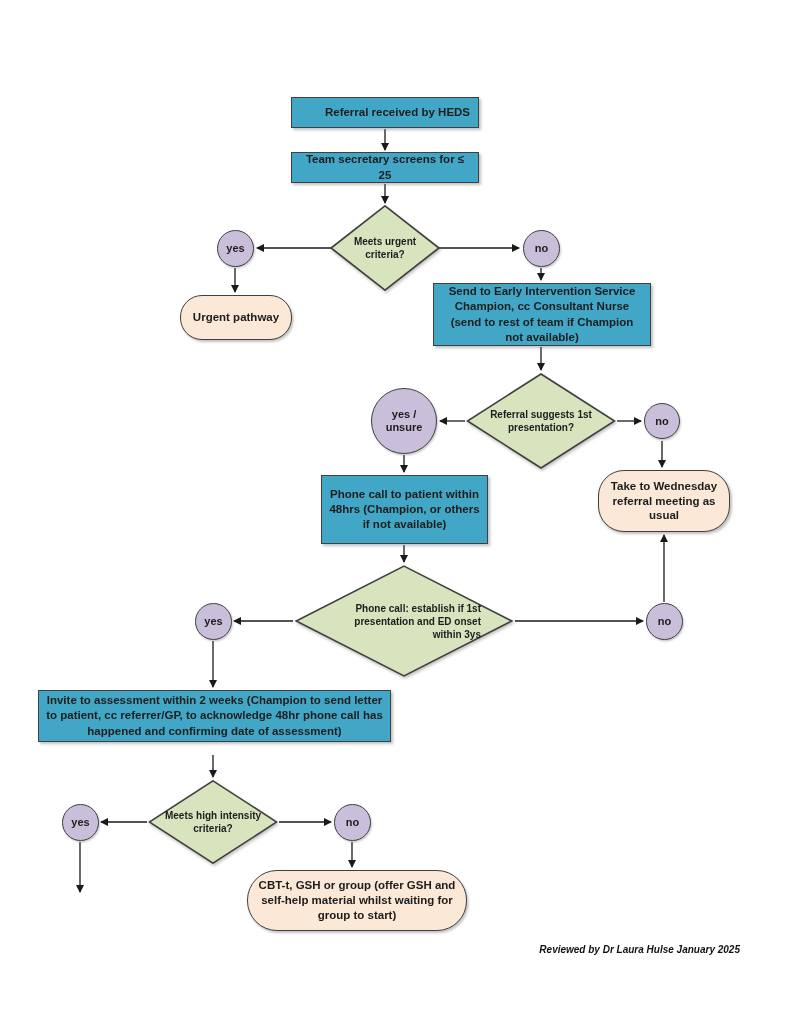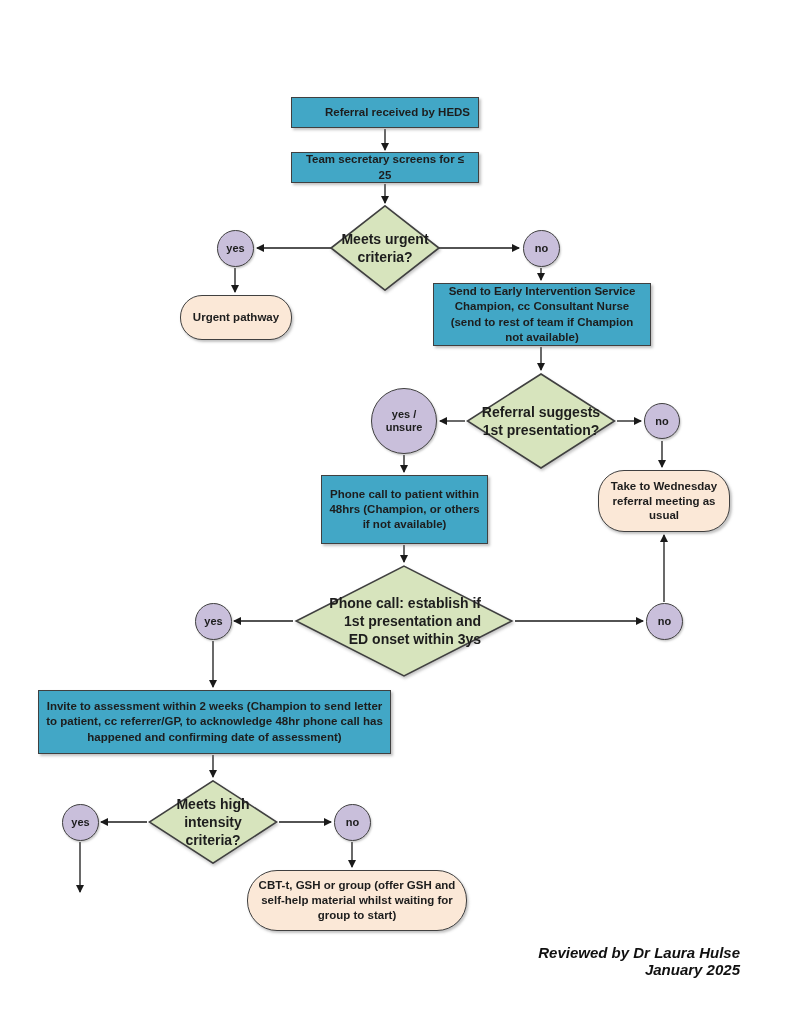--- a/index.html
+++ b/index.html
@@ -37,23 +37,23 @@
   .circle{
     background:var(--connector-fill);
     border:1.6px solid var(--outline);
     border-radius:50%;
     font-size:11px;font-weight:600;line-height:1.15;
     box-shadow:1px 1.5px 2px rgba(120,120,120,0.4);
   }
   .diamond{background:transparent;border:none;box-shadow:none;}
   .diamond svg{position:absolute;left:0;top:0;width:100%;height:100%;filter:drop-shadow(1.5px 2px 1.5px rgba(120,120,120,0.45));}
   .diamond polygon{fill:var(--decision-fill);stroke:var(--outline);stroke-width:1.6;vector-effect:non-scaling-stroke;}
-  .diamond-label{position:relative;z-index:3;font-size:14px;font-weight:600;line-height:1.3;width:82%;}
+  .diamond-label{position:relative;z-index:3;font-size:10px;font-weight:600;line-height:1.3;width:82%;}
   .footer-note{
-    position:absolute;z-index:2;font-size:15px;font-style:italic;font-weight:600;
+    position:absolute;z-index:2;font-size:10px;font-style:italic;font-weight:600;
     text-align:right;color:#111;
   }
   line{stroke:#1a1a1a;stroke-width:1.3;}
 </style>
 </head>
 <body>
 
 <div class="canvas">
 
   <svg class="connectors" width="798" height="1023" viewBox="0 0 798 1023">
@@ -124,21 +124,21 @@
     <svg viewBox="0 0 100 100" preserveAspectRatio="none">
       <polygon points="50,1 99,50 50,99 1,50"></polygon>
     </svg>
     <span class="diamond-label" style="width:70%;">Phone call: establish if 1st presentation and ED onset  within 3ys</span>
   </div>
 
   <div class="shape circle" style="left:195px;top:603px;width:37px;height:37px;">yes</div>
 
   <div class="shape circle" style="left:646px;top:603px;width:37px;height:37px;">no</div>
 
-  <div class="shape process" style="left:38px;top:690px;width:353px;height:64px;">Invite to assessment within 2 weeks (Champion to send letter to patient, cc referrer/GP, to acknowledge 48hr phone call has happened and confirming date of assessment)</div>
+  <div class="shape process" style="left:38px;top:690px;width:353px;height:52px;">Invite to assessment within 2 weeks (Champion to send letter to patient, cc referrer/GP, to acknowledge 48hr phone call has happened and confirming date of assessment)</div>
 
   <div class="shape diamond" style="left:148px;top:780px;width:130px;height:84px;">
     <svg viewBox="0 0 100 100" preserveAspectRatio="none">
       <polygon points="50,1 99,50 50,99 1,50"></polygon>
     </svg>
     <span class="diamond-label">Meets high intensity criteria?</span>
   </div>
 
   <div class="shape circle" style="left:62px;top:804px;width:37px;height:37px;">yes</div>
 

